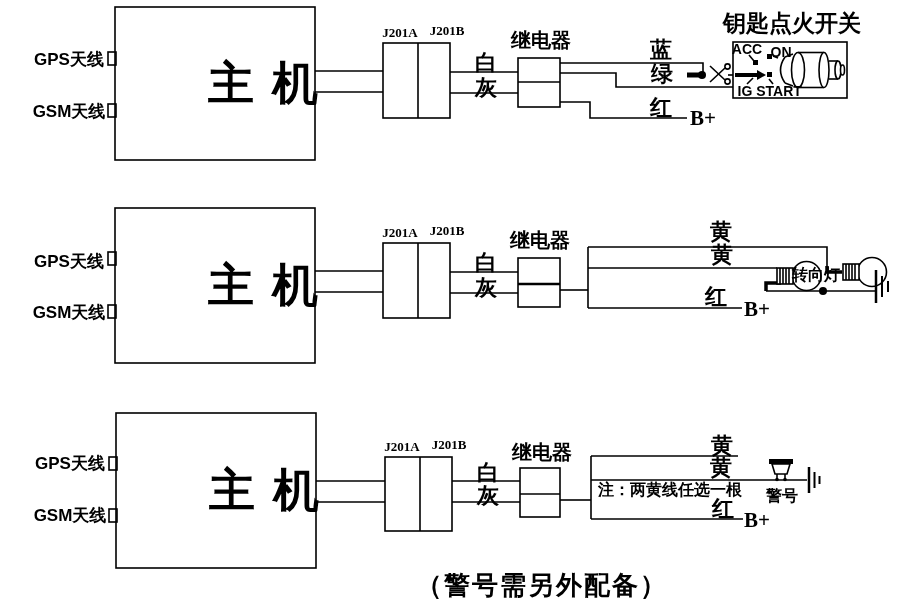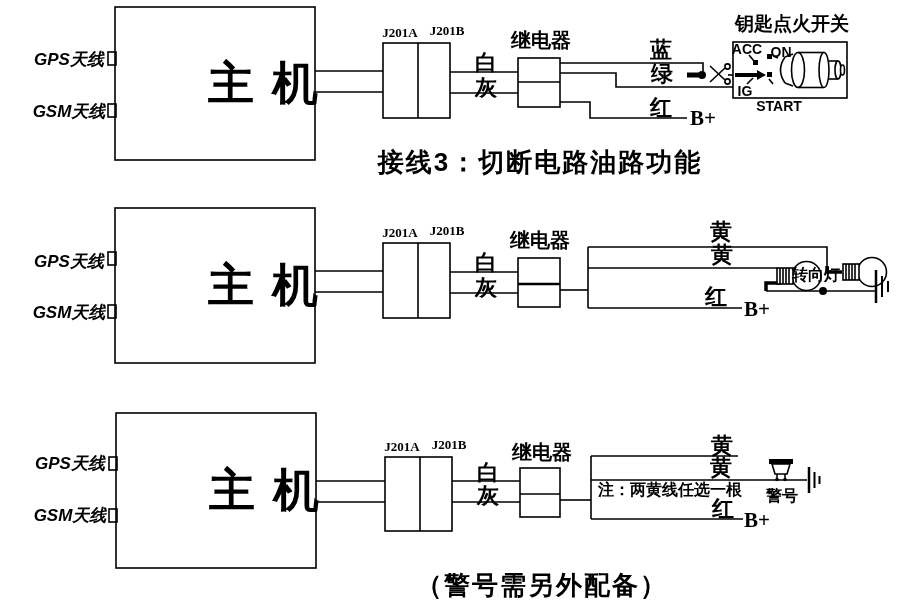--- a/index.html
+++ b/index.html
@@ -3,29 +3,29 @@
 <meta charset="utf-8">
 <style>
   html,body{margin:0;padding:0;background:#fff;}
   .canvas{position:relative;width:898px;height:605px;background:#ffffff;overflow:hidden;
           font-family:"Liberation Sans","DejaVu Sans",sans-serif;color:#000;}
   .canvas svg{position:absolute;left:0;top:0;}
   .lbl{position:absolute;transform:translate(-50%,-50%);white-space:nowrap;
        font-weight:bold;color:#000;line-height:1;}
   .lbl-l{position:absolute;transform:translate(0,-50%);white-space:nowrap;
        font-weight:bold;color:#000;line-height:1;}
-  .f-ant{font-size:17px;font-style:italic;}
+  .f-ant{font-size:17px;}
   .f-host{font-size:46px;letter-spacing:18px;text-indent:18px;}
   .hostbox{position:absolute;display:flex;align-items:center;justify-content:center;padding-left:48px;}
   .f-conn{font-size:13px;font-family:"Liberation Serif",serif;}
   .f-wire{font-size:22px;}
   .f-relay{font-size:20px;}
   .f-title{font-size:26px;letter-spacing:2px;}
   .f-bplus{font-size:21px;font-family:"Liberation Serif",serif;}
-  .f-sw{font-size:19px;}
+  .f-sw{font-size:23px;}
   .f-pos{font-size:14px;font-family:Liberation Sans, sans-serif;}
   .f-tiny{font-size:16px;margin-top:42px;}
 </style>
 </head>
 <body>
 
 <div class="canvas">
 
 <svg width="898" height="605" viewBox="0 0 898 605" fill="none" stroke="#000000" stroke-width="1.6">
 
@@ -168,22 +168,21 @@
 <div class="lbl f-wire" style="left:486px;top:88px">灰</div>
 <div class="lbl f-relay" style="left:541px;top:40px">继电器</div>
 <div class="lbl f-wire" style="left:661px;top:50px">蓝</div>
 <div class="lbl f-wire" style="left:662px;top:74px">绿</div>
 <div class="lbl f-wire" style="left:661px;top:108px">红</div>
 <div class="lbl f-bplus" style="left:703px;top:118px">B+</div>
 <div class="lbl f-sw" style="left:792px;top:23px">钥匙点火开关</div>
 <div class="lbl f-pos" style="left:747px;top:49px">ACC</div>
 <div class="lbl f-pos" style="left:781px;top:52px">ON</div>
 <div class="lbl f-pos" style="left:745px;top:91px">IG</div>
-<div class="lbl f-pos" style="left:779px;top:106px">START</div>
-<div class="lbl f-title" style="left:540px;top:162px">接线3：切断电路油路功能</div>
+<div class="lbl f-pos" style="left:779px;top:91px">START</div>
 
 <div class="lbl f-ant" style="left:69px;top:261px">GPS天线</div>
 <div class="lbl f-ant" style="left:69px;top:312px">GSM天线</div>
 <div class="hostbox" style="left:115px;top:208px;width:200px;height:155px">
   <span class="f-host" style="font-weight:bold">主机</span>
 </div>
 <div class="lbl f-conn" style="left:400px;top:232px">J201A</div>
 <div class="lbl f-conn" style="left:447px;top:230px">J201B</div>
 <div class="lbl f-wire" style="left:486px;top:263px">白</div>
 <div class="lbl f-wire" style="left:486px;top:288px">灰</div>

